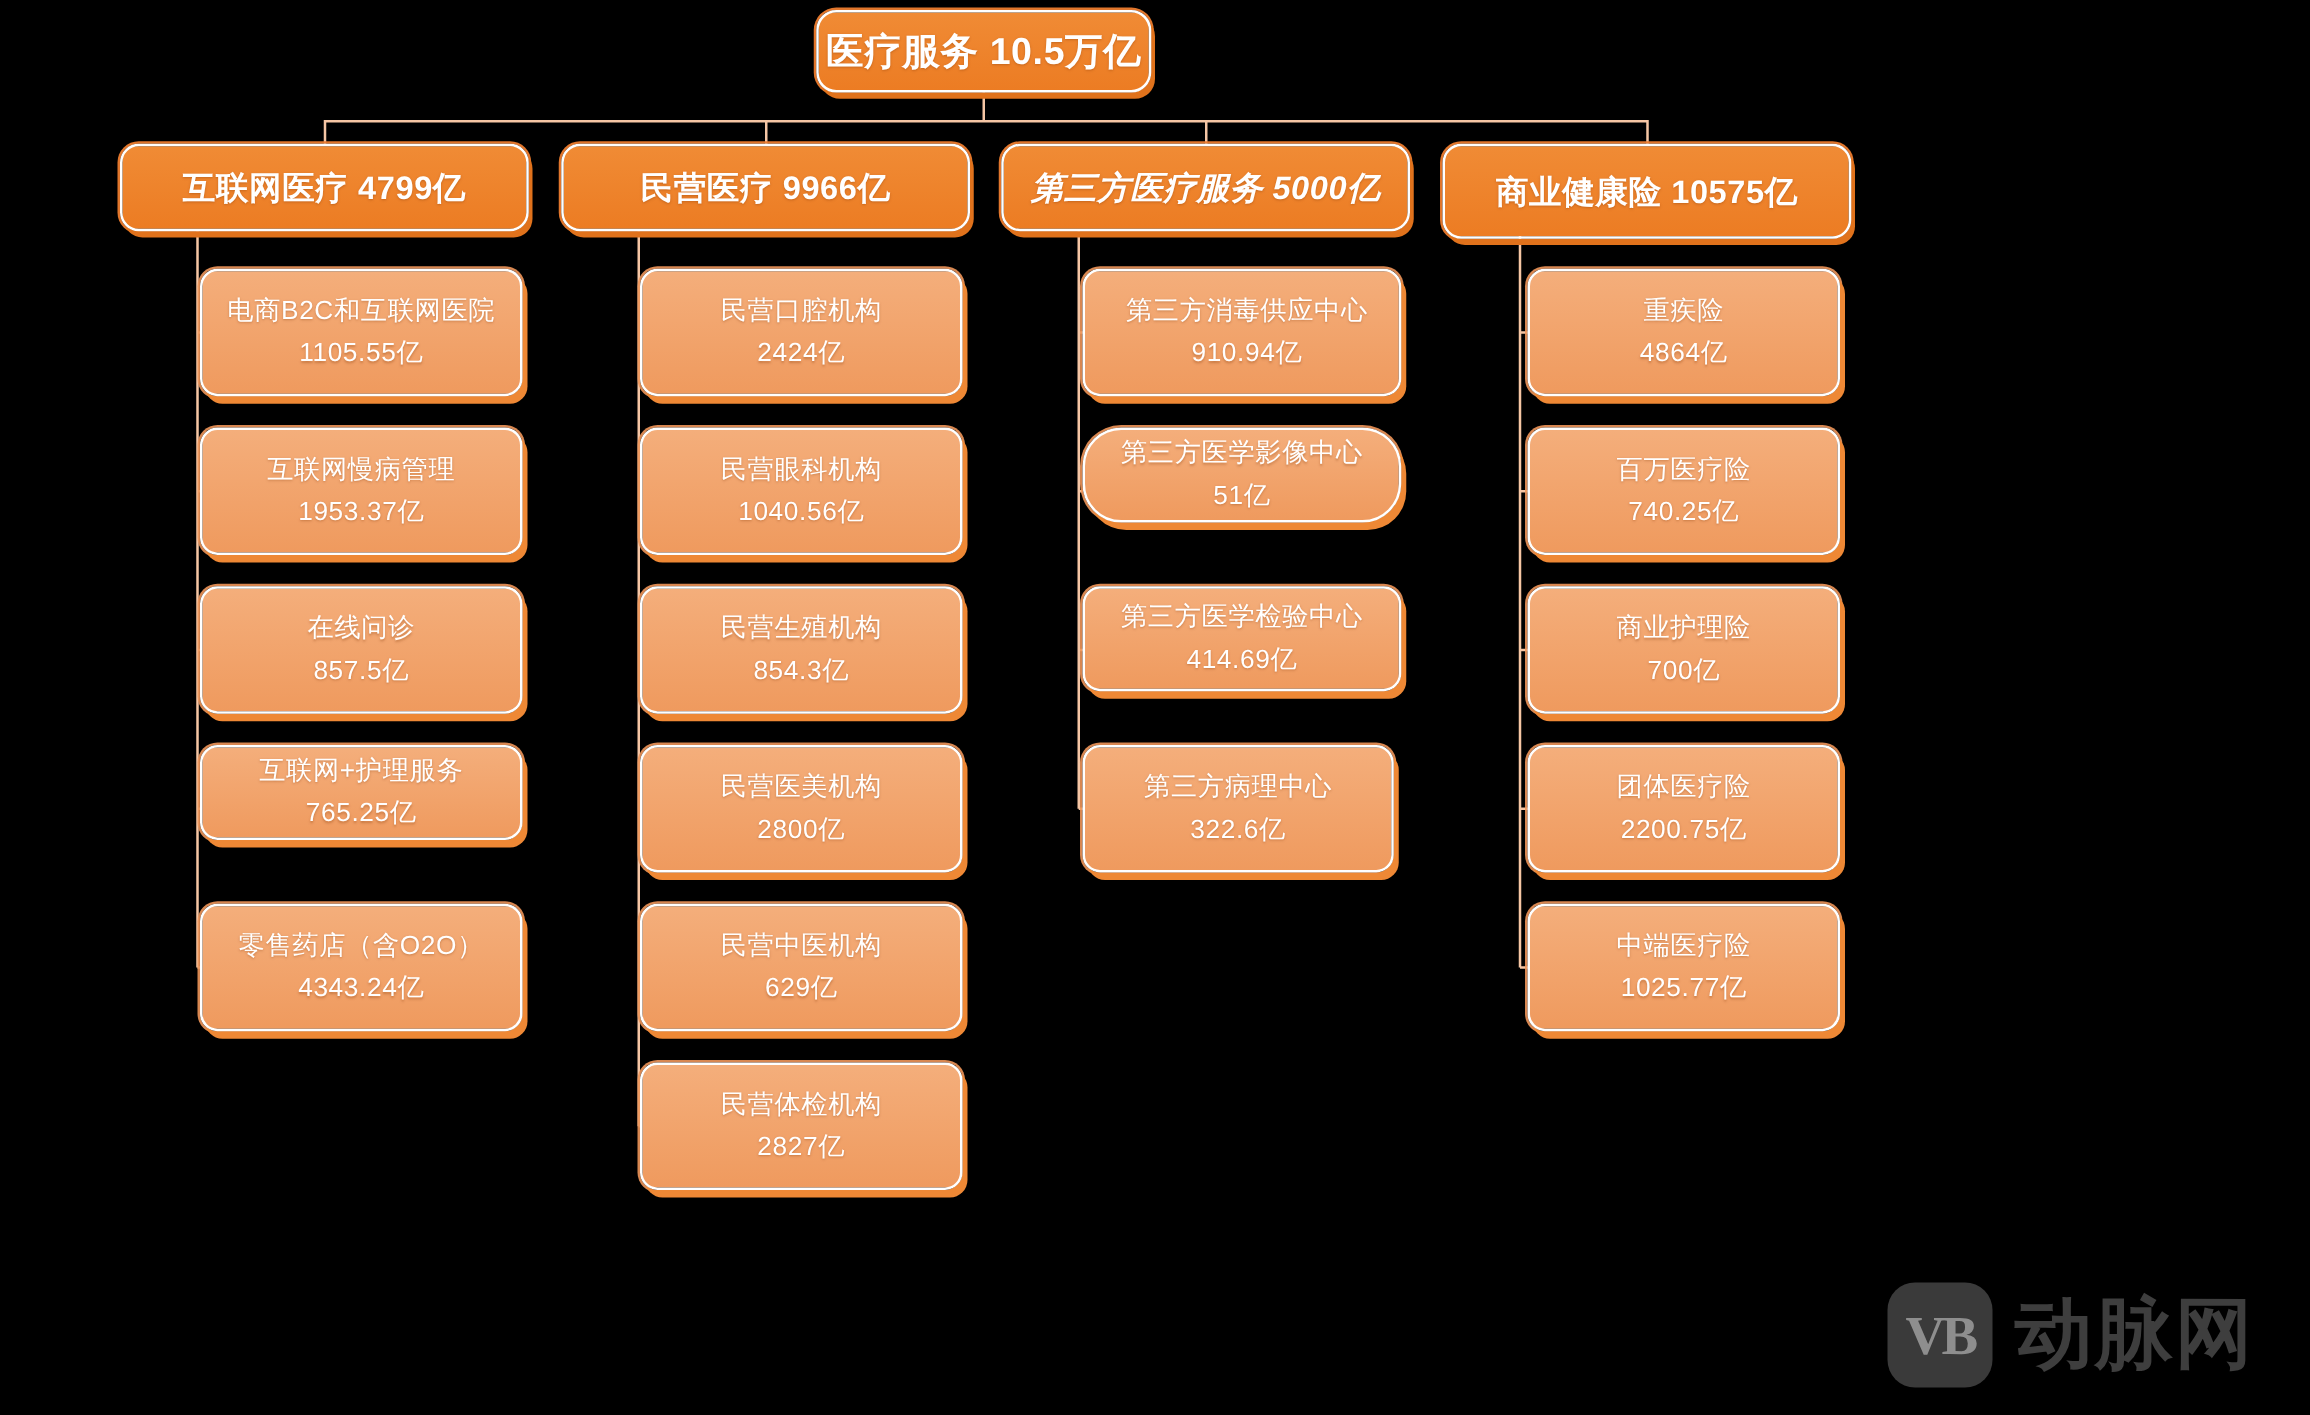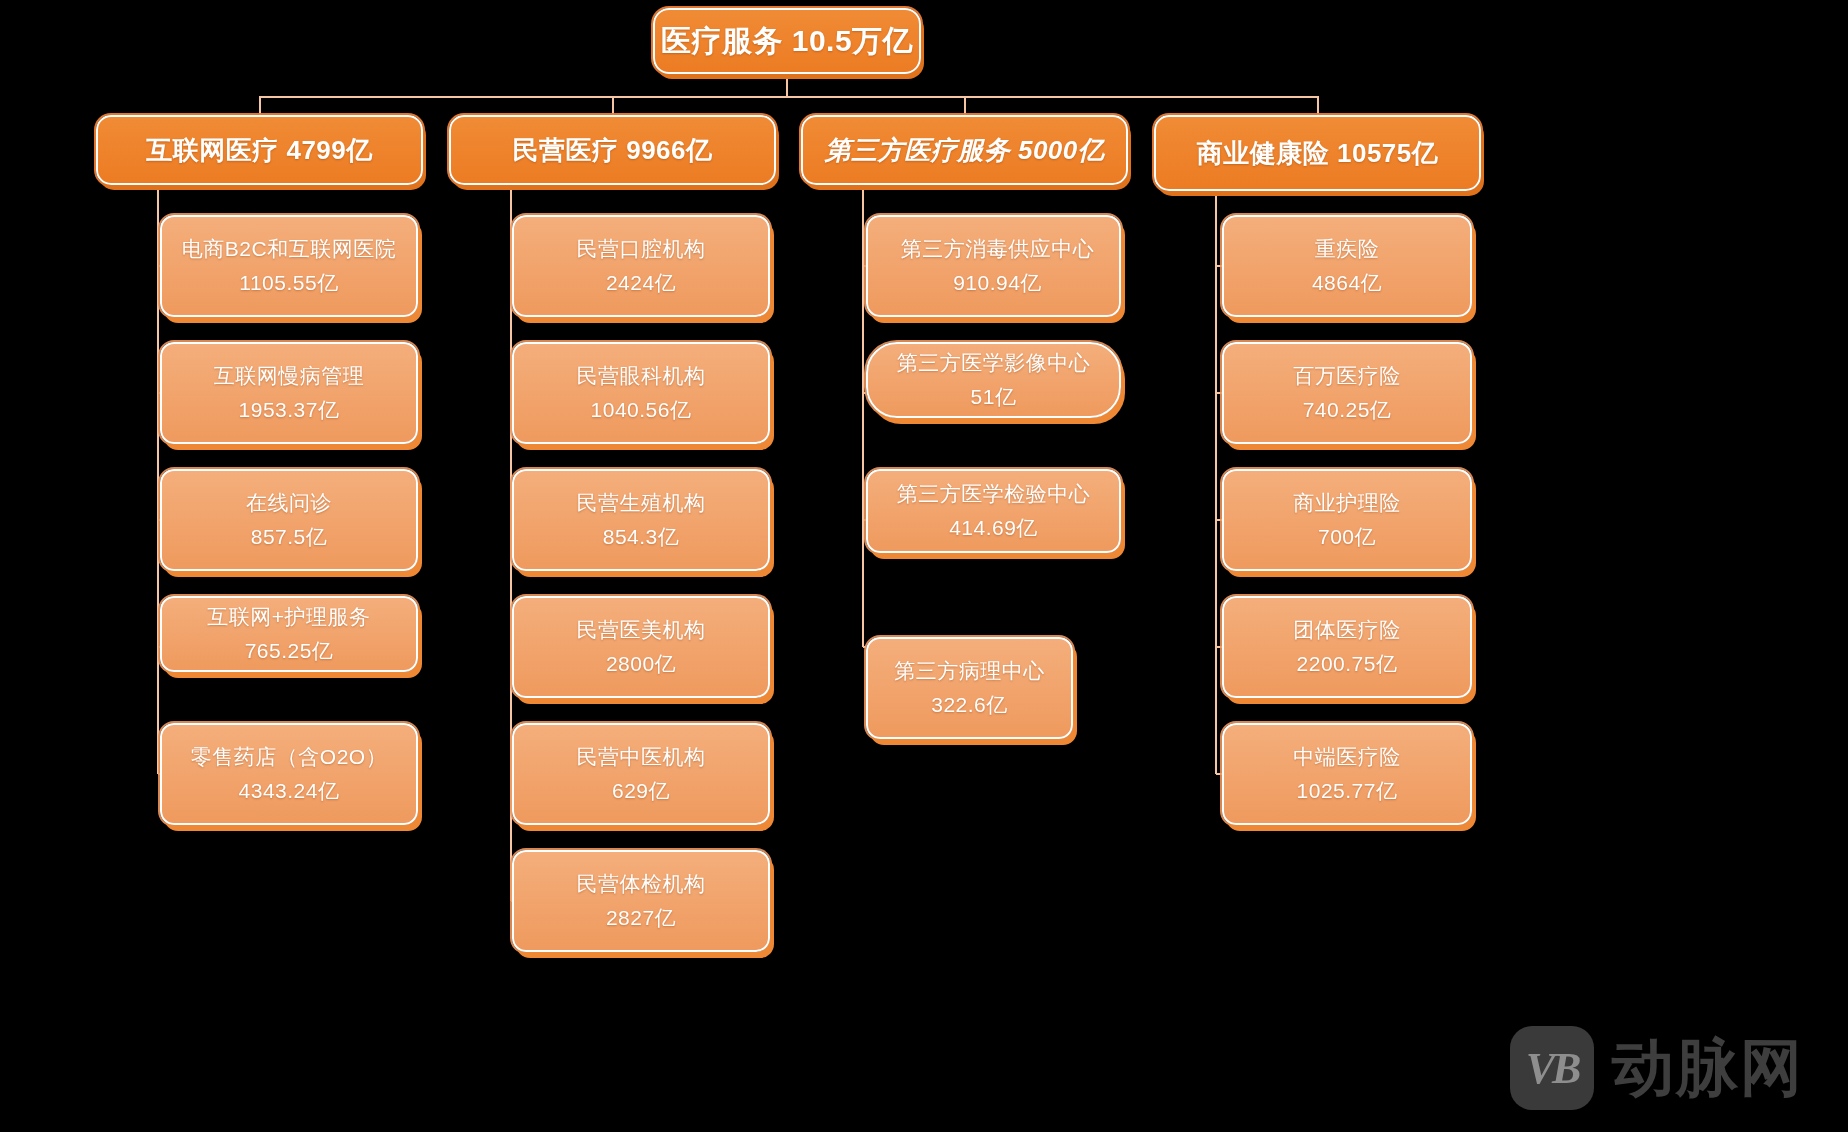--- a/index.html
+++ b/index.html
@@ -60,21 +60,20 @@
     display:flex; align-items:center; gap:18px;
     opacity:1;
   }
   #wm-badge {
     width:84px; height:84px; border-radius:22px;
     background:#3A3A3A;
     display:flex; align-items:center; justify-content:center;
     color:#8E8E8E; font-size:44px; font-weight:700;
     font-family:"Liberation Serif","DejaVu Serif",serif;
     letter-spacing:-3px;
-    font-style:italic;
   }
   #wm-text {
     color:#3E3E3E; font-size:62px; font-weight:700;
     letter-spacing:2px; line-height:1;
   }
 </style>
 </head>
 <body>
 
 <div id="canvas">
@@ -175,21 +174,21 @@
         <div class="l-value">910.94亿</div>
       </div>
       <div class="node leaf" style="left: 866px; top: 342px; width: 255px; height: 76px; border-radius: 31px;">
         <div class="l-title">第三方医学影像中心</div>
         <div class="l-value">51亿</div>
       </div>
       <div class="node leaf" style="left: 866px; top: 469px; width: 255px; height: 84px;">
         <div class="l-title">第三方医学检验中心</div>
         <div class="l-value">414.69亿</div>
       </div>
-      <div class="node leaf" style="left: 866px; top: 596px; width: 207px; height: 102px; margin-top: 41px;">
+      <div class="node leaf" style="left: 866px; top: 596px; width: 249px; height: 102px;">
         <div class="l-title">第三方病理中心</div>
         <div class="l-value">322.6亿</div>
       </div>
       <div class="node lvl2" style="left: 1154px; top: 115px; width: 327px; height: 76px;">
         <span>商业健康险 10575亿</span>
       </div>
       <div class="node leaf" style="left: 1222px; top: 215px; width: 250px; height: 102px;">
         <div class="l-title">重疾险</div>
         <div class="l-value">4864亿</div>
       </div>

